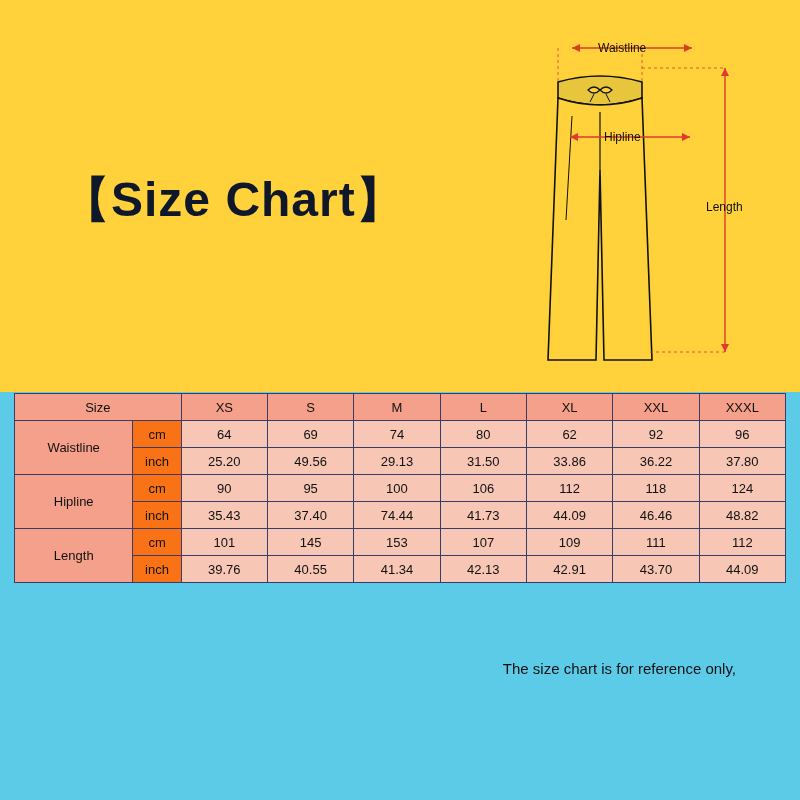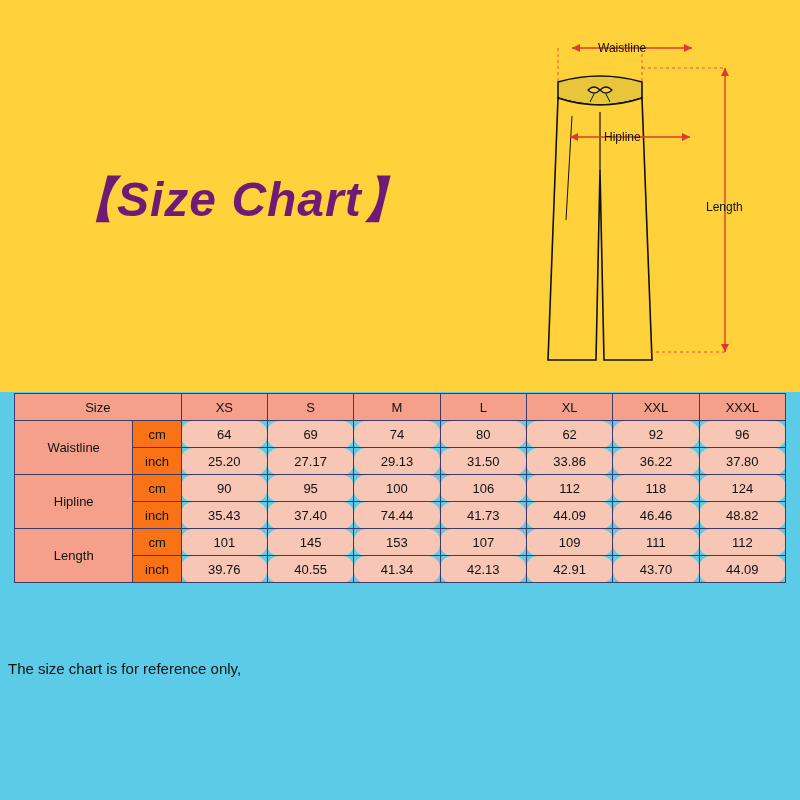--- a/index.html
+++ b/index.html
@@ -23,28 +23,27 @@
   .top-band {
     position: absolute;
     left: 0;
     top: 0;
     width: 800px;
     height: 392px;
     background: #ffd23b;
   }
   .title {
     position: absolute;
-    left: 68px;
+    left: 62px;
     top: 168px;
     font-size: 48px;
     font-weight: bold;
-    color: #701a75;
+    color: #0f172a;
     letter-spacing: 1px;
     white-space: nowrap;
-    font-style: italic;
   }
   
   .illustration {
     position: absolute;
     left: 510px;
     top: 20px;
     width: 280px;
     height: 370px;
   }
   .illus-label {
@@ -80,32 +79,31 @@
   }
   .rowhdr {
     background: #f4a08a;
     font-weight: normal;
   }
   .unit {
     background: #f97316;
   }
   .val {
     background: #f7c6b4;
-    border-radius: 12px;
   }
   col.c-name { width: 118px; }
   col.c-unit { width: 48px; }
   col.c-size { width: 86px; }
   
   .footer {
     position: absolute;
-    left: 8px;
+    left: 0;
     top: 660px;
     width: 736px;
-    text-align: left;
+    text-align: right;
     color: #111111;
   }
   .footer .line1 {
     font-size: 15px;
     margin-bottom: 14px;
   }
   .footer .line2 {
     font-size: 15px;
   }
 </style>
@@ -185,21 +183,21 @@
           <td class="val">74</td>
           <td class="val">80</td>
           <td class="val">62</td>
           <td class="val">92</td>
           <td class="val">96</td>
         </tr>
 
         <tr>
           <td class="unit">inch</td>
           <td class="val">25.20</td>
-          <td class="val">27.17</td>
+          <td class="val">49.56</td>
           <td class="val">29.13</td>
           <td class="val">31.50</td>
           <td class="val">33.86</td>
           <td class="val">36.22</td>
           <td class="val">37.80</td>
         </tr>
 
         <tr>
           <td class="rowhdr" rowspan="2">Hipline</td>
           <td class="unit">cm</td>

